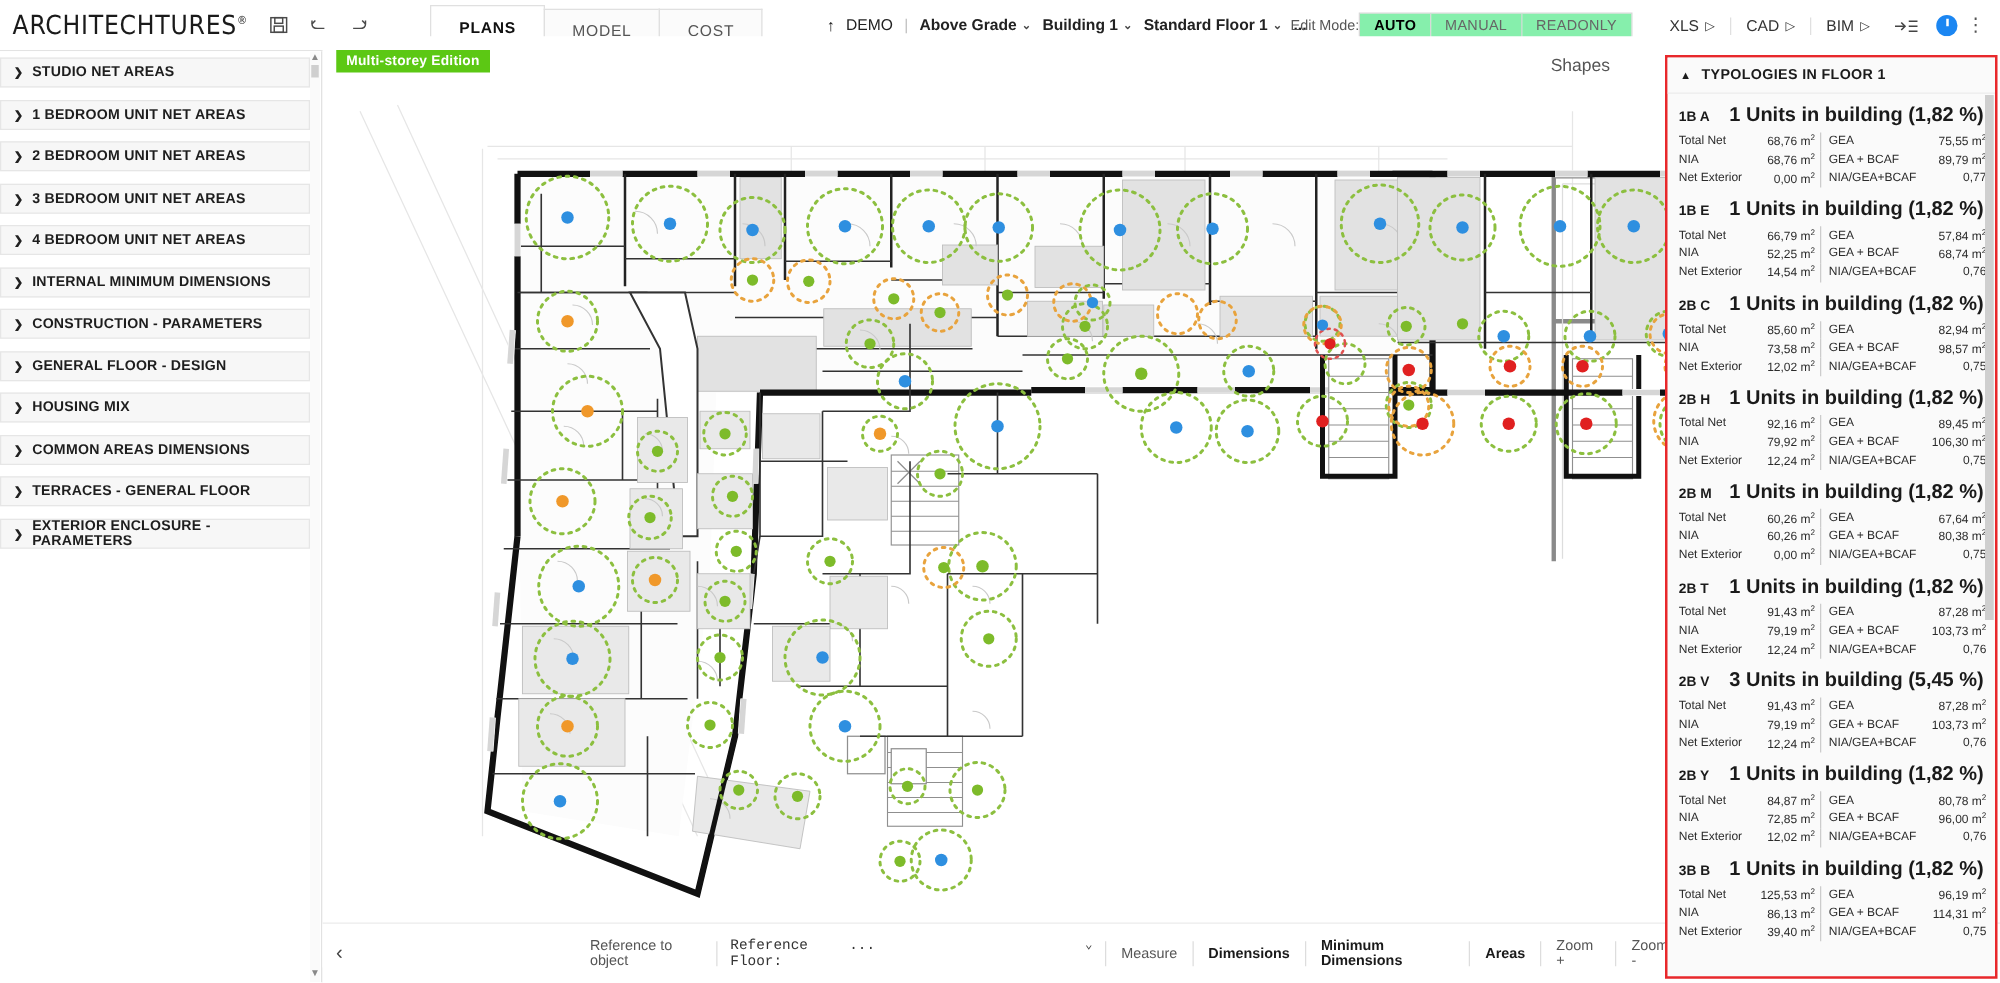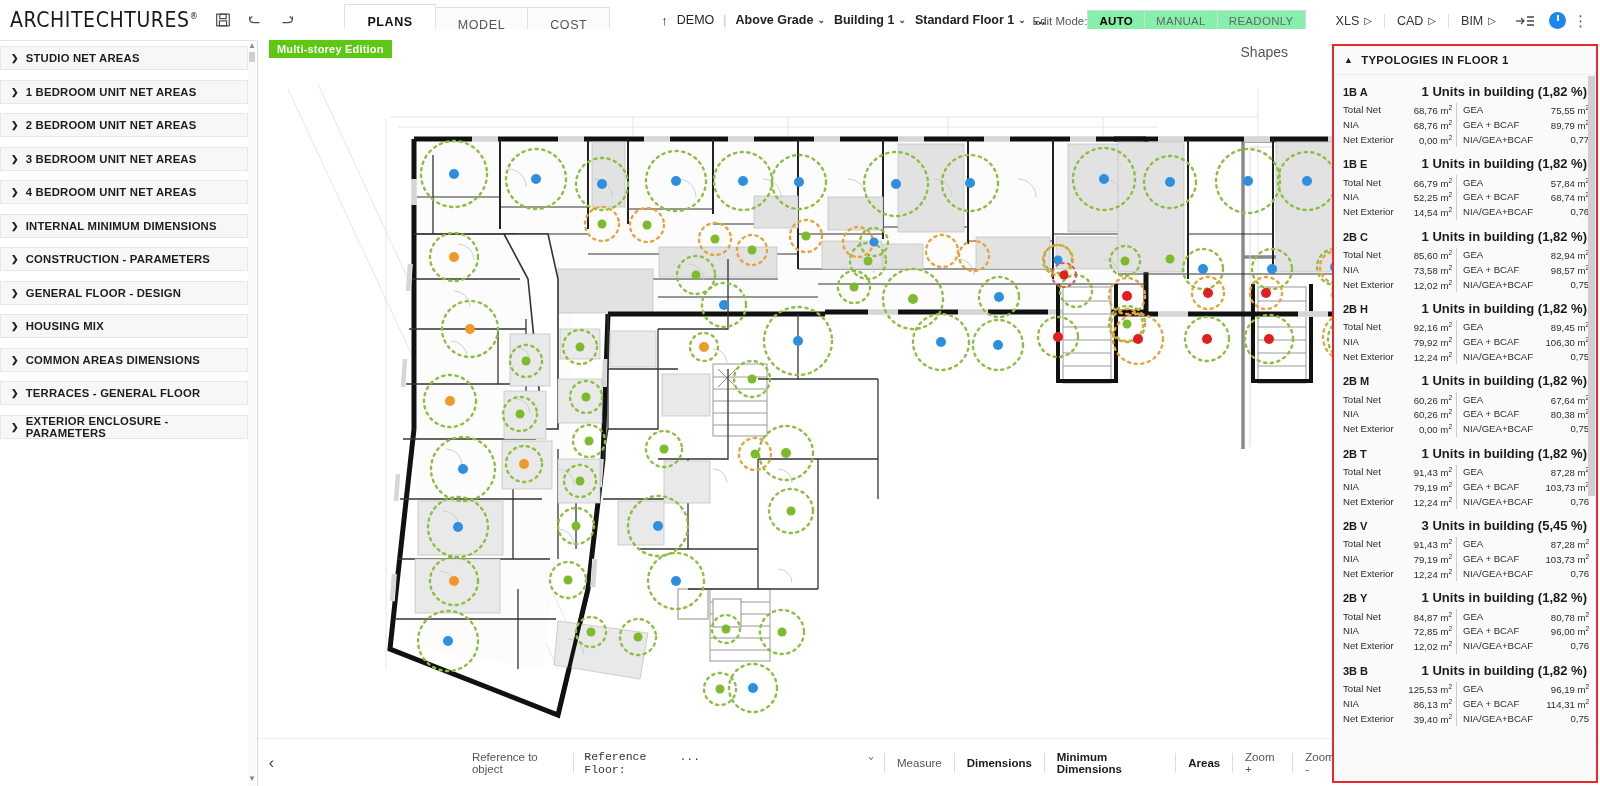--- a/index.html
+++ b/index.html
@@ -148,21 +148,21 @@
     background: #fafafa; border-bottom: 1px solid #ececec; cursor: pointer;
   }
   .typo-head .chevup { font-size: 9px; }
   .typo-body { flex: 1; overflow: hidden; position: relative; padding: 0 9px; }
   .typo-scroll { position:absolute; right:1px; top:1px; width:7px; height:420px; background:#cfcfcf;}
   .typo-block { padding-top: 9px; }
   .typo-title-row {
     display: flex; justify-content: space-between; align-items: baseline;
     font-size: 11px; font-weight: bold; color: #1a1a1a; margin-bottom: 4px;
   }
-  .typo-title-row .units { font-size: 13px; }
+  .typo-title-row .units { font-size: 16px; }
   .typo-grid { display: grid; grid-template-columns: 62px 52px 1fr 58px; font-size: 9.6px; color: #2b2b2b; }
   .typo-grid .lbl { padding: 1.3px 0; }
   .typo-grid .val { text-align: right; padding: 1.3px 4px 1.3px 0; border-right: 1px solid #cccccc; }
   .typo-grid .lbl2 { padding: 1.3px 0 1.3px 6px; }
   .typo-grid .val2 { text-align: right; padding: 1.3px 2px 1.3px 0; }
   sup.sq { font-size: 6.5px; vertical-align: super; }
 </style>
 </head>
 <body>
 

